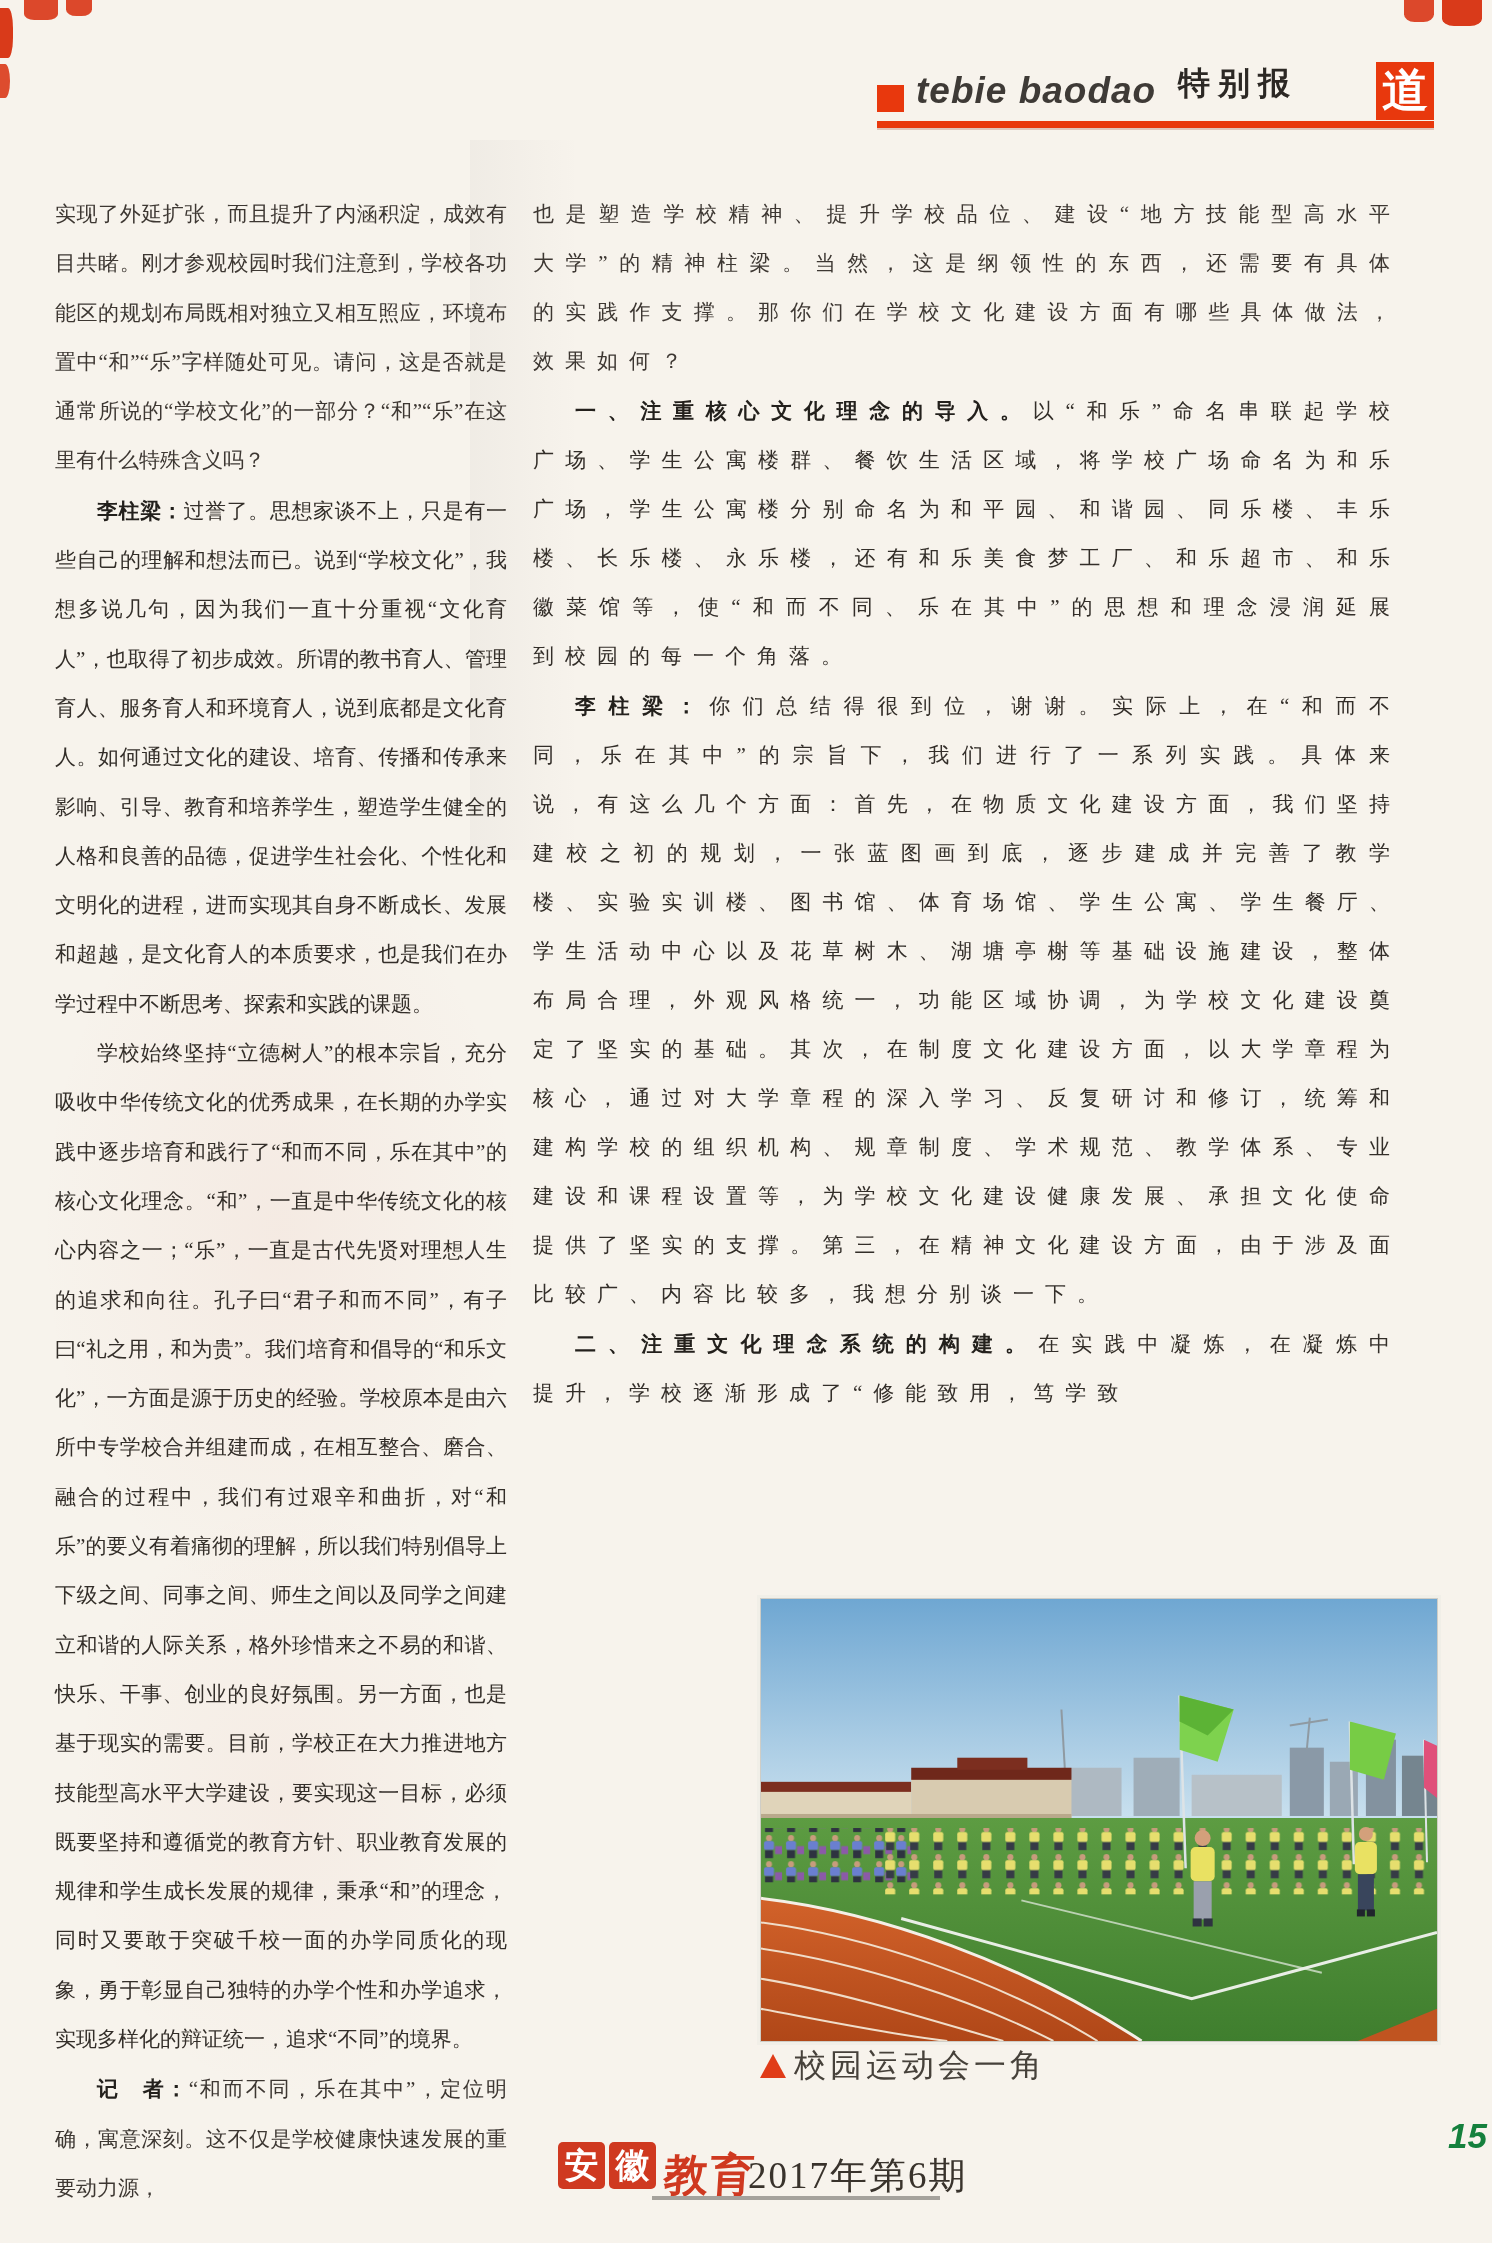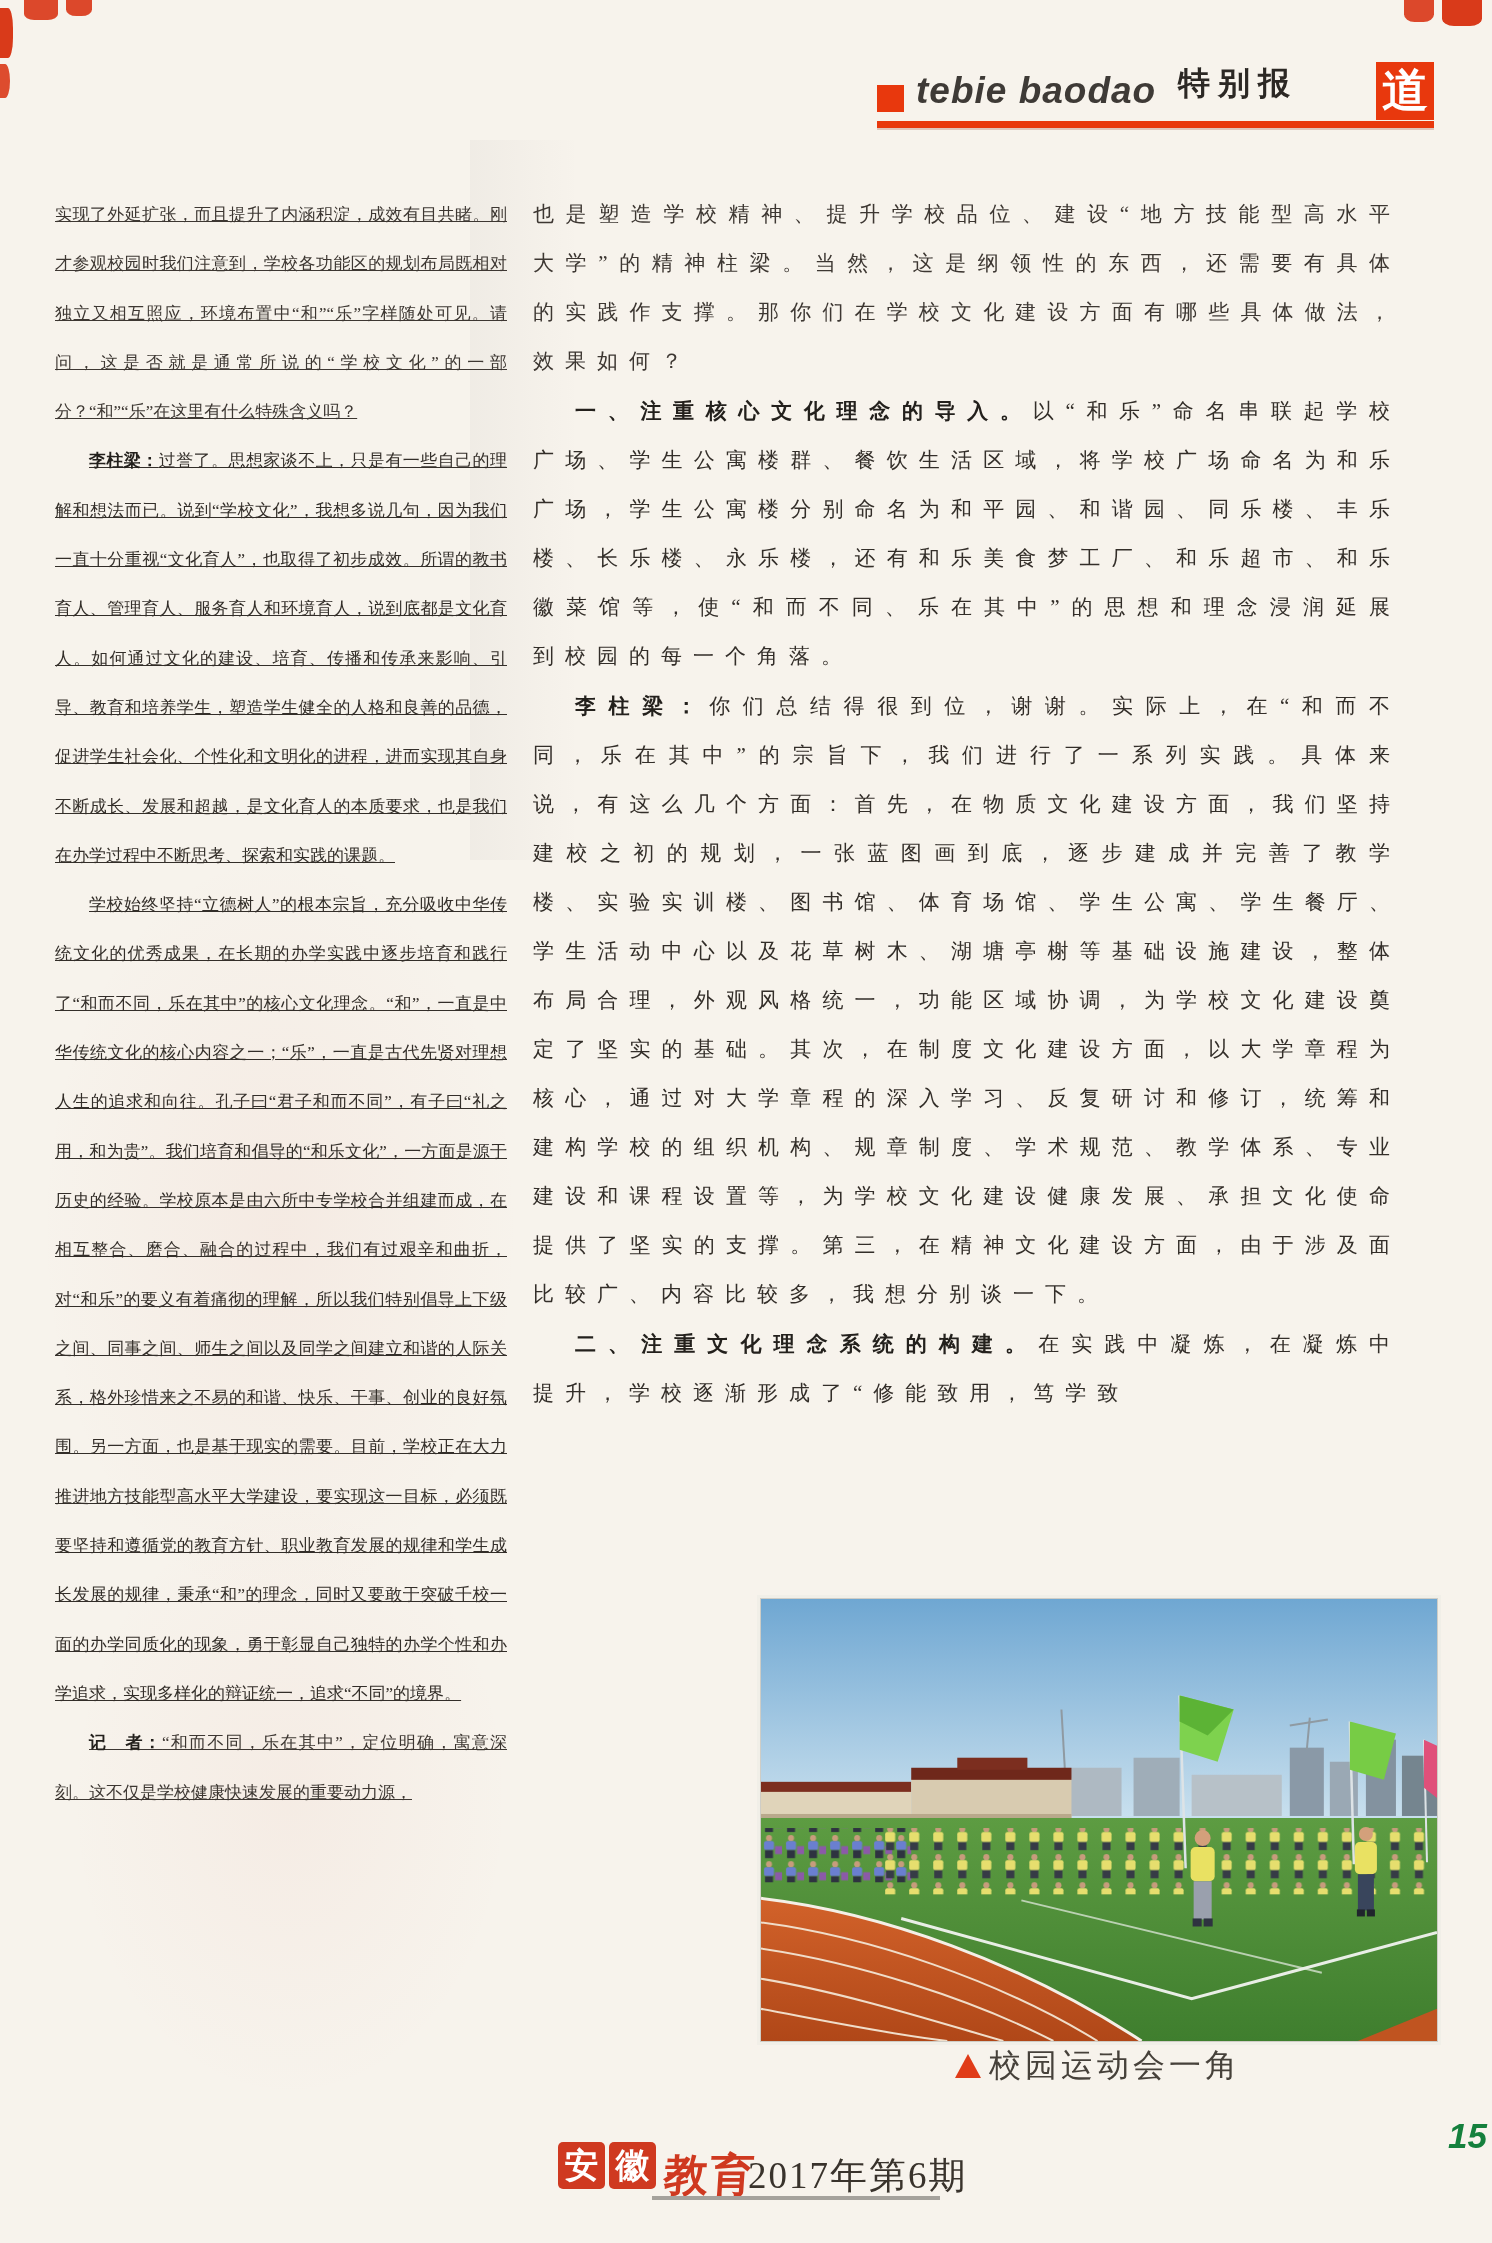--- a/index.html
+++ b/index.html
@@ -32,32 +32,32 @@
   .hdr-box{position:absolute;left:1376px;top:62px;width:58px;height:58px;background:#e8380d;
     display:flex;align-items:center;justify-content:center;}
   .hdr-box span{color:#fff;font-weight:900;font-size:46px;font-family:"Liberation Sans","DejaVu Sans",sans-serif;}
   .hdr-rule{position:absolute;left:877px;top:121px;width:557px;height:7px;background:#e8380d;box-shadow:0 2px 0 rgba(150,60,40,.25);}
 
   
   .col{position:absolute;color:#332e29;}
   .col p{margin:0;text-align:justify;text-indent:2em;}
   .col p.cont{text-indent:0;}
   .col-left{left:55px;top:190px;width:452px;}
-  .col-left p{font-size:17px;line-height:49.3px;text-decoration:underline;}
+  .col-left p{font-size:21px;line-height:49.3px;}
   .col-right{left:533px;top:190px;width:868px;}
   .col-right p{font-size:21px;line-height:49px;letter-spacing:11px;}
   .para.kai{color:#3d3732;}
   .para .lead{font-family:"Liberation Sans","DejaVu Sans",sans-serif;font-weight:700;color:#23201c;}
 
   
   .photo-frame{position:absolute;left:760px;top:1598px;width:676px;height:442px;
     background:#fff;border:1px solid #cfcdc6;box-shadow:0 0 0 3px #f1efe8;}
   .photo-frame svg{display:block;width:100%;height:100%;}
 
-  .caption{position:absolute;left:760px;top:2044px;width:676px;display:flex;align-items:center;justify-content:center;gap:8px;}
+  .caption{position:absolute;left:760px;top:2044px;width:676px;display:flex;align-items:center;gap:8px;}
   .caption .tri{width:0;height:0;border-left:13px solid transparent;border-right:13px solid transparent;border-bottom:24px solid #e03c18;}
   .caption .txt{font-size:32px;color:#46413a;letter-spacing:4px;}
 
   
   .logo-box{position:absolute;width:47px;height:47px;top:2142px;background:#cf3920;border-radius:5px;
     display:flex;align-items:center;justify-content:center;}
   .logo-box span{color:#fff;font-weight:700;font-size:34px;font-family:"Liberation Serif","DejaVu Serif",serif;}
   .logo-box.b1{left:558px;}
   .logo-box.b2{left:609px;}
   .logo-script{position:absolute;left:664px;top:2146px;font-size:44px;font-weight:700;color:#cf3920;

